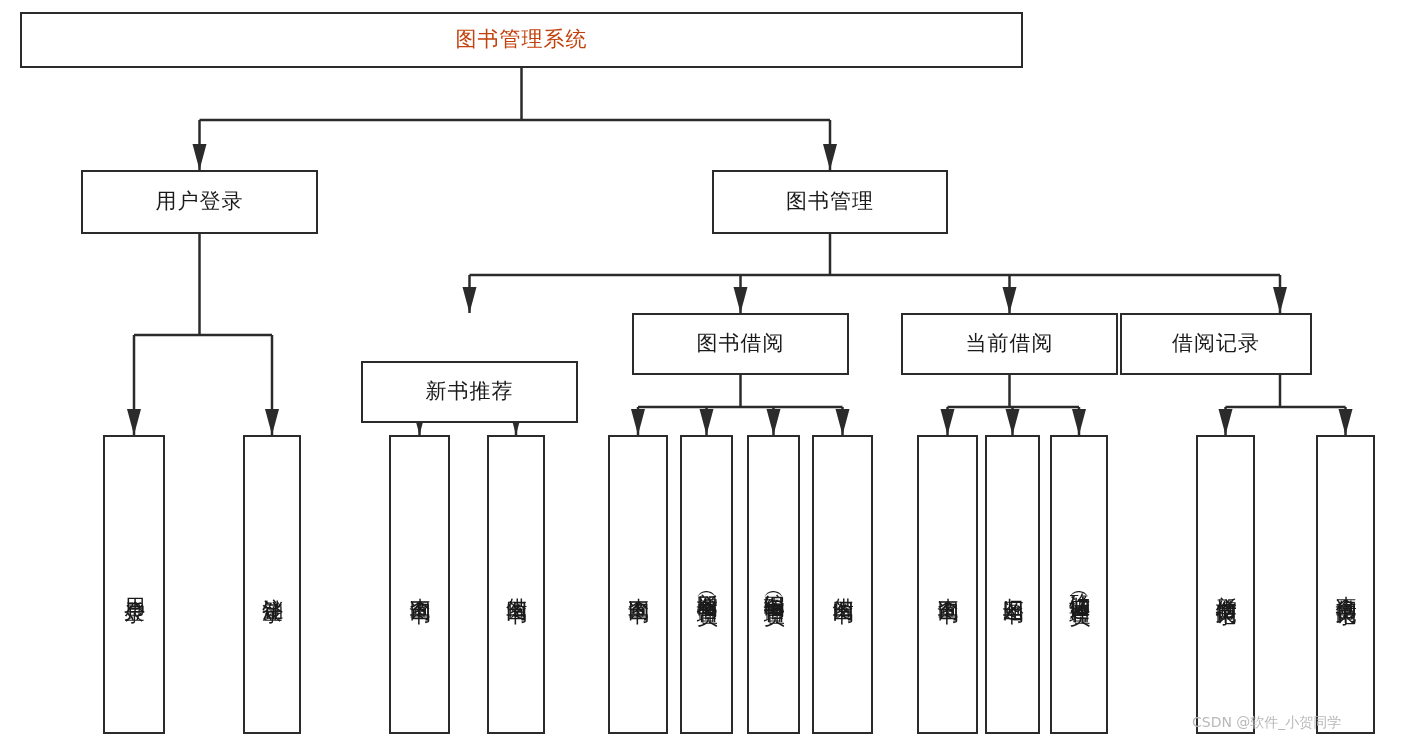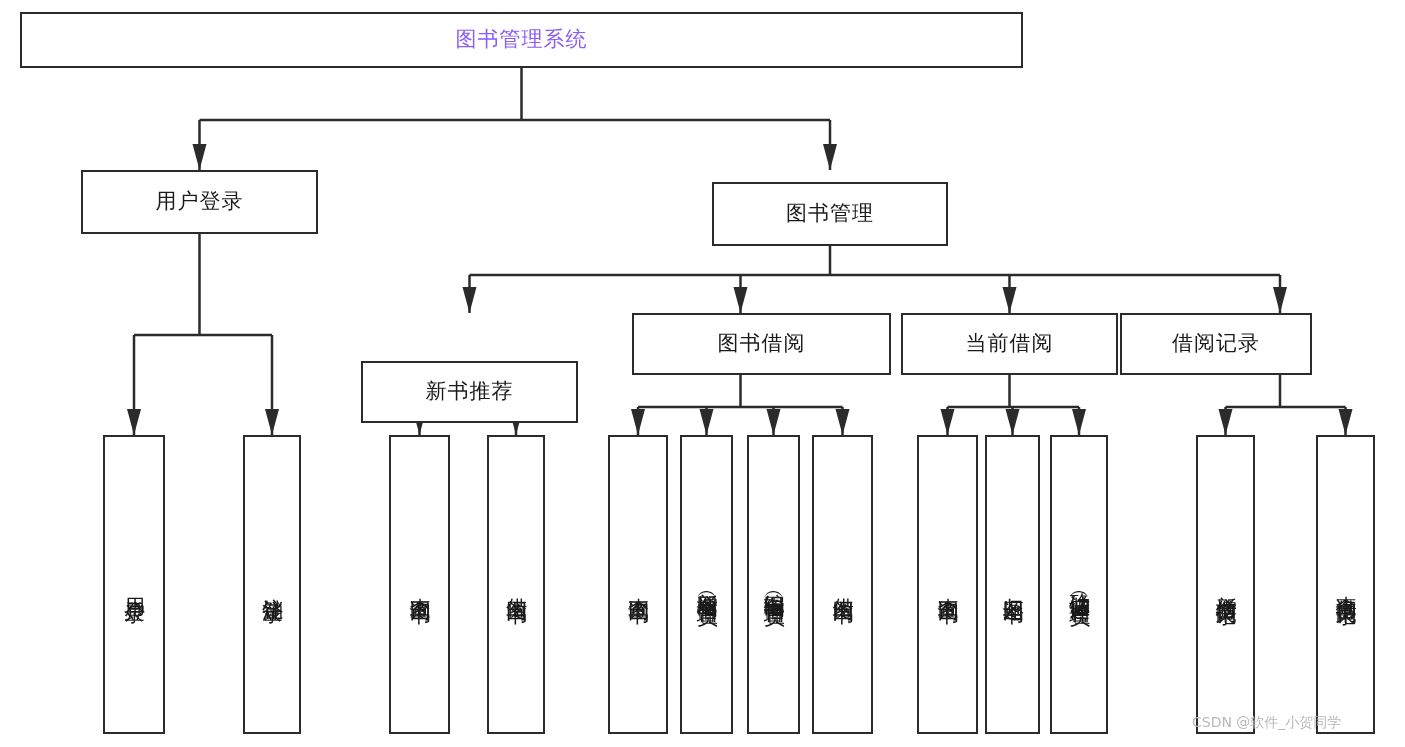--- a/index.html
+++ b/index.html
@@ -126,32 +126,32 @@
       <polygon points="1072,409 1086,409 1079,435" fill="#2b2b2b"></polygon>
       <line x1="1280" y1="375" x2="1280" y2="407" stroke="#2b2b2b" stroke-width="2.5"></line>
       <line x1="1225.5" y1="407" x2="1345.5" y2="407" stroke="#2b2b2b" stroke-width="2.5"></line>
       <line x1="1225.5" y1="407" x2="1225.5" y2="435" stroke="#2b2b2b" stroke-width="2.5"></line>
       <polygon points="1218.5,409 1232.5,409 1225.5,435" fill="#2b2b2b"></polygon>
       <line x1="1345.5" y1="407" x2="1345.5" y2="435" stroke="#2b2b2b" stroke-width="2.5"></line>
       <polygon points="1338.5,409 1352.5,409 1345.5,435" fill="#2b2b2b"></polygon>
     </svg>
   <div id="node-layer">
       <div class="node-box" style="left: 20px; top: 12px; width: 1003px; height: 56px; border-color: rgb(43, 43, 43);">
-        <div class="node-label-h" style="color: #8b5cf6;">图书管理系统</div>
+        <div class="node-label-h" style="color: #c2410c;">图书管理系统</div>
       </div>
       <div class="node-box" style="left: 81px; top: 170px; width: 237px; height: 64px; border-color: rgb(43, 43, 43);">
         <div class="node-label-h" style="color: rgb(26, 26, 26);">用户登录</div>
       </div>
-      <div class="node-box" style="left: 712px; top: 170px; width: 236px; height: 64px; border-color: rgb(43, 43, 43); margin-top: 12px;">
+      <div class="node-box" style="left: 712px; top: 170px; width: 236px; height: 64px; border-color: rgb(43, 43, 43);">
         <div class="node-label-h" style="color: rgb(26, 26, 26);">图书管理</div>
       </div>
       <div class="node-box" style="left: 361px; top: 313px; width: 217px; height: 62px; border-color: rgb(43, 43, 43); margin-top: 48px;">
         <div class="node-label-h" style="color: rgb(26, 26, 26);">新书推荐</div>
       </div>
-      <div class="node-box" style="left: 632px; top: 313px; width: 259px; height: 62px; border-color: rgb(43, 43, 43);">
+      <div class="node-box" style="left: 632px; top: 313px; width: 217px; height: 62px; border-color: rgb(43, 43, 43);">
         <div class="node-label-h" style="color: rgb(26, 26, 26);">图书借阅</div>
       </div>
       <div class="node-box" style="left: 901px; top: 313px; width: 217px; height: 62px; border-color: rgb(43, 43, 43);">
         <div class="node-label-h" style="color: rgb(26, 26, 26);">当前借阅</div>
       </div>
       <div class="node-box" style="left: 1120px; top: 313px; width: 192px; height: 62px; border-color: rgb(43, 43, 43);">
         <div class="node-label-h" style="color: rgb(26, 26, 26);">借阅记录</div>
       </div>
       <div class="node-box" style="left: 103px; top: 435px; width: 62px; height: 299px; border-color: rgb(43, 43, 43);">
         <div class="node-label-v" style="color: rgb(26, 26, 26);">用户登录</div>

